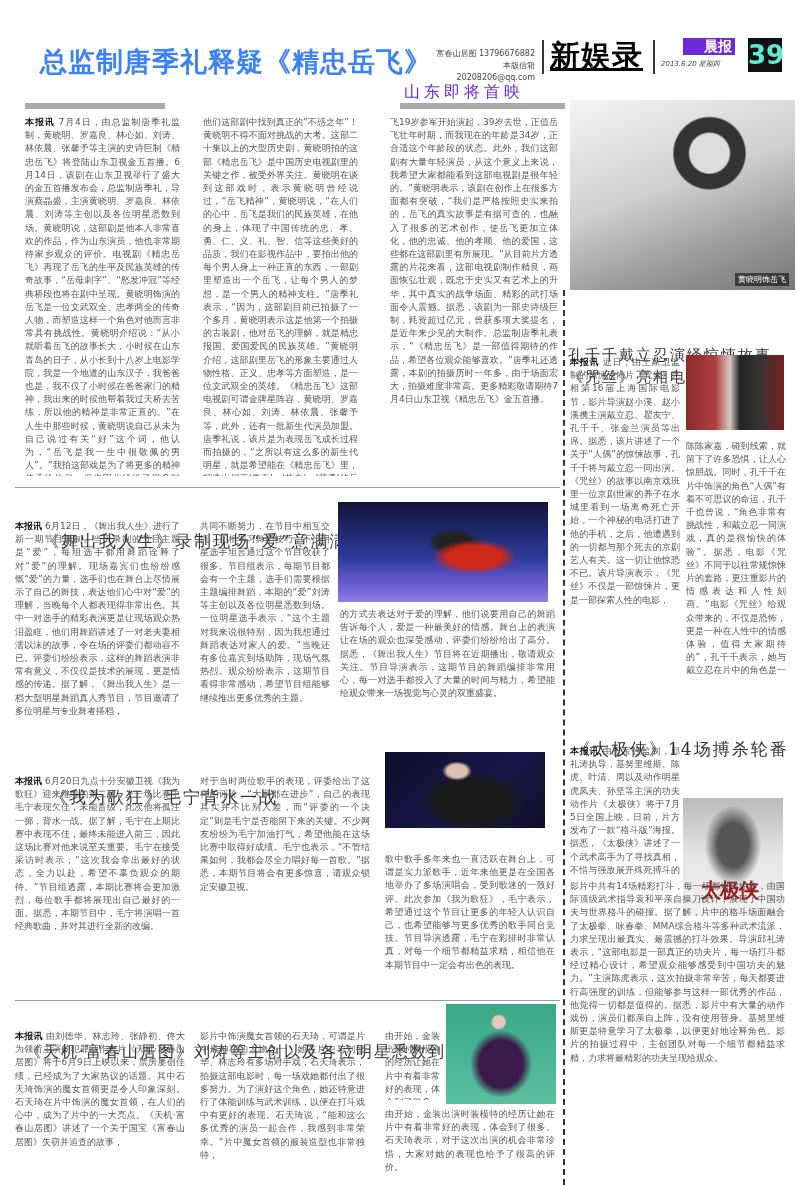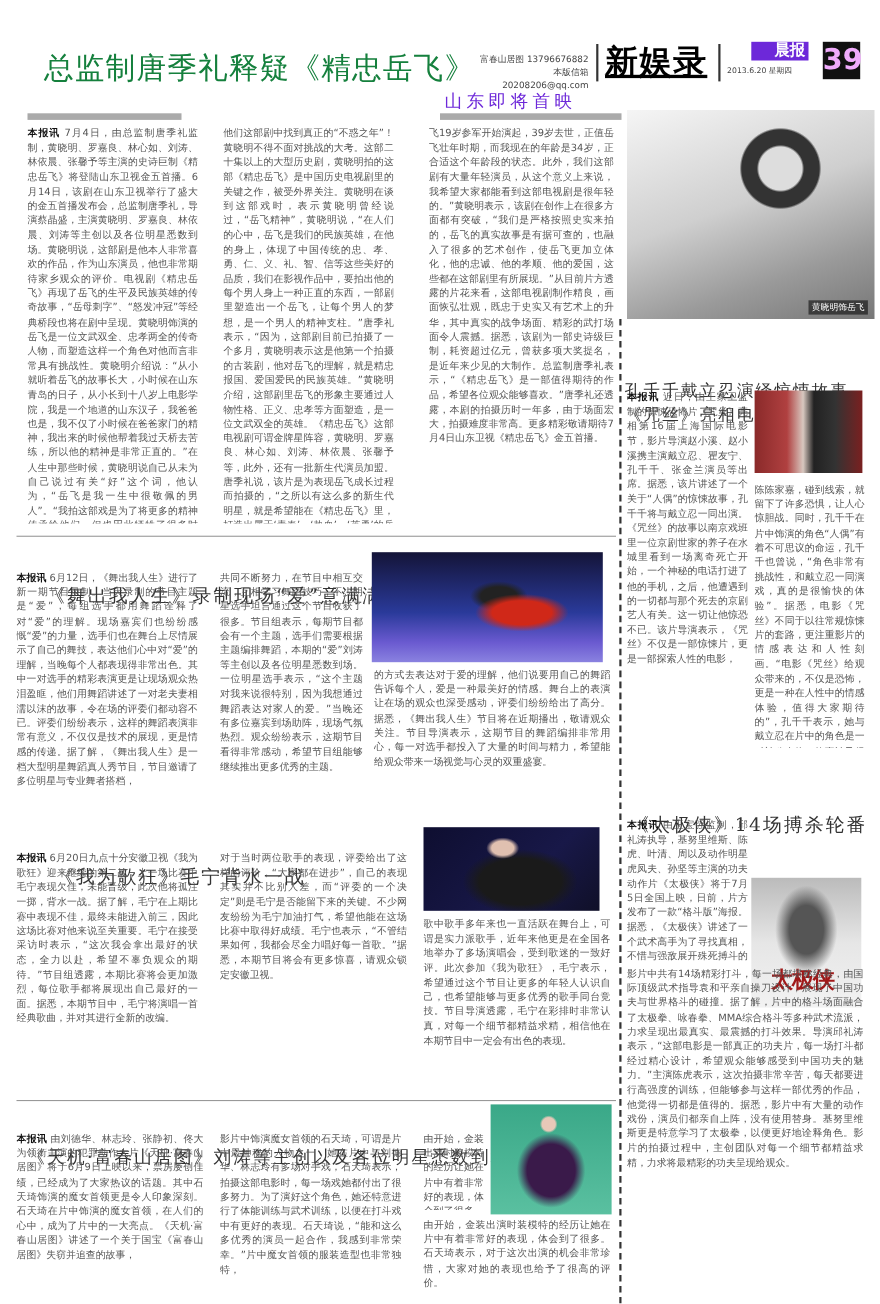--- a/index.html
+++ b/index.html
@@ -1,24 +1,24 @@
 <!DOCTYPE html>
 <html><head>
 <meta charset="utf-8">
 <style>
   * { box-sizing: border-box; margin: 0; padding: 0; }
   body { width: 800px; height: 1185px; background: #fff; font-family: "DejaVu Sans", sans-serif; color: #222; position: relative; overflow: hidden; }
   .abs { position: absolute; }
-  .headline-main { left: 40px; top: 44px; font-family: "DejaVu Serif", serif; font-weight: normal; font-size: 27px; letter-spacing: 1px; color: #15803d; }
+  .headline-main { left: 40px; top: 44px; font-family: "DejaVu Serif", serif; font-weight: bold; font-size: 27px; letter-spacing: 1px; color: #3b82f6; }
   .mast-contact { left: 430px; top: 48px; font-size: 8px; line-height: 12px; color: #444; text-align: right; width: 105px; }
   .mast-sep { width: 2px; height: 34px; background: #333; top: 40px; }
   .mast-section { left: 550px; top: 36px; font-family: "DejaVu Serif", serif; font-weight: bold; font-size: 30px; color: #000000; letter-spacing: 1px; text-decoration: underline; }
   .mast-brand { left: 683px; top: 38px; width: 52px; height: 17px; background: #6d28d9; color: #fff; font-family: "DejaVu Serif", serif; font-weight: bold; font-size: 14px; text-align: right; padding-right: 3px; line-height: 17px; }
-  .mast-date { left: 661px; top: 59px; font-size: 7px; color: #444; }
-  .mast-page { left: 748px; top: 38px; width: 34px; height: 34px; background: #111; color: #f0abfc; font-weight: bold; font-size: 26px; line-height: 34px; text-align: center; }
+  .mast-date { left: 661px; top: 59px; font-size: 7px; color: #444; font-style: italic; }
+  .mast-page { left: 748px; top: 38px; width: 34px; height: 34px; background: #111; color: #5eead4; font-weight: bold; font-size: 26px; line-height: 34px; text-align: center; }
   .subhead { left: 404px; top: 82px; font-family: "DejaVu Serif", serif; font-size: 16px; letter-spacing: 4px; color: #6d28d9; }
   .bar-gray { background: #aaa; height: 6px; }
   .rule { background: #999; height: 1px; }
   .vdash { width: 2px; border-left: 2px dashed #333; }
   .col { font-size: 9px; line-height: 13.2px; color: #555; text-align: justify; overflow: hidden; word-break: break-all; }
   .col b { color: #111; font-weight: bold; }
   .sec-title { font-family: "DejaVu Serif", serif; font-size: 17px; color: #333; letter-spacing: 2px; white-space: nowrap; margin-top: 36px; }
   .photo { overflow: hidden; }
   .photo-hero { left: 570px; top: 100px; width: 225px; height: 190px; background: radial-gradient(circle at 62% 28%, #ddd 0 10%, #333 11% 18%, transparent 19%), linear-gradient(160deg, #f5f5f5 0%, #cfcfcf 45%, #9a9a9a 75%, #777 100%); padding-left: 32px; }
   .hero-caption { right: 6px; bottom: 4px; font-size: 8px; color: #fff; background: rgba(0,0,0,.55); padding: 1px 3px; }
@@ -68,21 +68,21 @@
 <div class="abs sec-title" style="left:42px;top:494px;">《舞出我人生》录制现场“爱”意满满</div>
 <div class="abs col" style="left:15px;top:520px;width:165px;height:215px;"><b>本报讯</b> <span>6月12日，《舞出我人生》进行了新一期节目录制。当天录制的节目主题是“爱”，每组选手都用舞蹈诠释了对“爱”的理解。现场嘉宾们也纷纷感慨“爱”的力量，选手们也在舞台上尽情展示了自己的舞技，表达他们心中对“爱”的理解，当晚每个人都表现得非常出色。其中一对选手的精彩表演更是让现场观众热泪盈眶，他们用舞蹈讲述了一对老夫妻相濡以沫的故事，令在场的评委们都动容不已。评委们纷纷表示，这样的舞蹈表演非常有意义，不仅仅是技术的展现，更是情感的传递。据了解，《舞出我人生》是一档大型明星舞蹈真人秀节目，节目邀请了多位明星与专业舞者搭档，</span></div>
 <div class="abs col" style="left:200px;top:520px;width:130px;height:215px;">共同不断努力，在节目中相互交流，互相学习舞蹈技巧，不少明星选手坦言通过这个节目收获了很多。节目组表示，每期节目都会有一个主题，选手们需要根据主题编排舞蹈，本期的“爱”刘涛等主创以及各位明星悉数到场。一位明星选手表示，“这个主题对我来说很特别，因为我想通过舞蹈表达对家人的爱。”当晚还有多位嘉宾到场助阵，现场气氛热烈。观众纷纷表示，这期节目看得非常感动，希望节目组能够继续推出更多优秀的主题。</div>
 <div class="abs photo photo-dance"></div>
 <div class="abs col" style="left:340px;top:608px;width:215px;height:128px;">的方式去表达对于爱的理解，他们说要用自己的舞蹈告诉每个人，爱是一种最美好的情感。舞台上的表演让在场的观众也深受感动，评委们纷纷给出了高分。据悉，《舞出我人生》节目将在近期播出，敬请观众关注。节目导演表示，这期节目的舞蹈编排非常用心，每一对选手都投入了大量的时间与精力，希望能给观众带来一场视觉与心灵的双重盛宴。</div>
 
 <div class="abs sec-title" style="left:50px;top:750px;">《我为歌狂》毛宁背水一战</div>
 <div class="abs col" style="left:15px;top:775px;width:165px;height:220px;"><b>本报讯</b> <span>6月20日九点十分安徽卫视《我为歌狂》迎来继续的第二战，上一场比赛中毛宁表现欠佳，未能晋级，此次他将孤注一掷，背水一战。据了解，毛宁在上期比赛中表现不佳，最终未能进入前三，因此这场比赛对他来说至关重要。毛宁在接受采访时表示，“这次我会拿出最好的状态，全力以赴，希望不辜负观众的期待。”节目组透露，本期比赛将会更加激烈，每位歌手都将展现出自己最好的一面。据悉，本期节目中，毛宁将演唱一首经典歌曲，并对其进行全新的改编。</span></div>
 <div class="abs col" style="left:200px;top:775px;width:170px;height:220px;">对于当时两位歌手的表现，评委给出了这样的评价，“大家都在进步”，自己的表现其实并不比别人差，而“评委的一个决定”则是毛宁是否能留下来的关键。不少网友纷纷为毛宁加油打气，希望他能在这场比赛中取得好成绩。毛宁也表示，“不管结果如何，我都会尽全力唱好每一首歌。”据悉，本期节目将会有更多惊喜，请观众锁定安徽卫视。</div>
 <div class="abs photo photo-singer"></div>
-<div class="abs col" style="left:385px;top:835px;width:170px;height:160px;">歌中歌手多年来也一直活跃在舞台上，可谓是实力派歌手，近年来他更是在全国各地举办了多场演唱会，受到歌迷的一致好评。此次参加《我为歌狂》，毛宁表示，希望通过这个节目让更多的年轻人认识自己，也希望能够与更多优秀的歌手同台竞技。节目导演透露，毛宁在彩排时非常认真，对每一个细节都精益求精，相信他在本期节目中一定会有出色的表现。</div>
+<div class="abs col" style="left:385px;top:853px;width:170px;height:160px;">歌中歌手多年来也一直活跃在舞台上，可谓是实力派歌手，近年来他更是在全国各地举办了多场演唱会，受到歌迷的一致好评。此次参加《我为歌狂》，毛宁表示，希望通过这个节目让更多的年轻人认识自己，也希望能够与更多优秀的歌手同台竞技。节目导演透露，毛宁在彩排时非常认真，对每一个细节都精益求精，相信他在本期节目中一定会有出色的表现。</div>
 
 <div class="abs sec-title" style="left:573px;top:702px;">《太极侠》14场搏杀轮番</div>
 <div class="abs col" style="left:570px;top:745px;width:110px;height:130px;"><b>本报讯</b> <span>由王宝强监制，邱礼涛执导，基努里维斯、陈虎、叶清、周以及动作明星虎凤夫、孙坚等主演的功夫动作片《太极侠》将于7月5日全国上映，日前，片方发布了一款“格斗版”海报。据悉，《太极侠》讲述了一个武术高手为了寻找真相，不惜与强敌展开殊死搏斗的故事，</span></div>
 <div class="abs photo photo-poster">
   <span class="abs poster-title">太极侠</span>
 </div>
 <div class="abs col" style="left:570px;top:880px;width:215px;height:300px;">影片中共有14场精彩打斗，每一场都堪称经典，由国际顶级武术指导袁和平亲自操刀设计，展现了中国功夫与世界格斗的碰撞。据了解，片中的格斗场面融合了太极拳、咏春拳、MMA综合格斗等多种武术流派，力求呈现出最真实、最震撼的打斗效果。导演邱礼涛表示，“这部电影是一部真正的功夫片，每一场打斗都经过精心设计，希望观众能够感受到中国功夫的魅力。”主演陈虎表示，这次拍摄非常辛苦，每天都要进行高强度的训练，但能够参与这样一部优秀的作品，他觉得一切都是值得的。据悉，影片中有大量的动作戏份，演员们都亲自上阵，没有使用替身。基努里维斯更是特意学习了太极拳，以便更好地诠释角色。影片的拍摄过程中，主创团队对每一个细节都精益求精，力求将最精彩的功夫呈现给观众。</div>
 
 <div class="abs rule" style="left:15px;top:1000px;width:545px;"></div>
 

